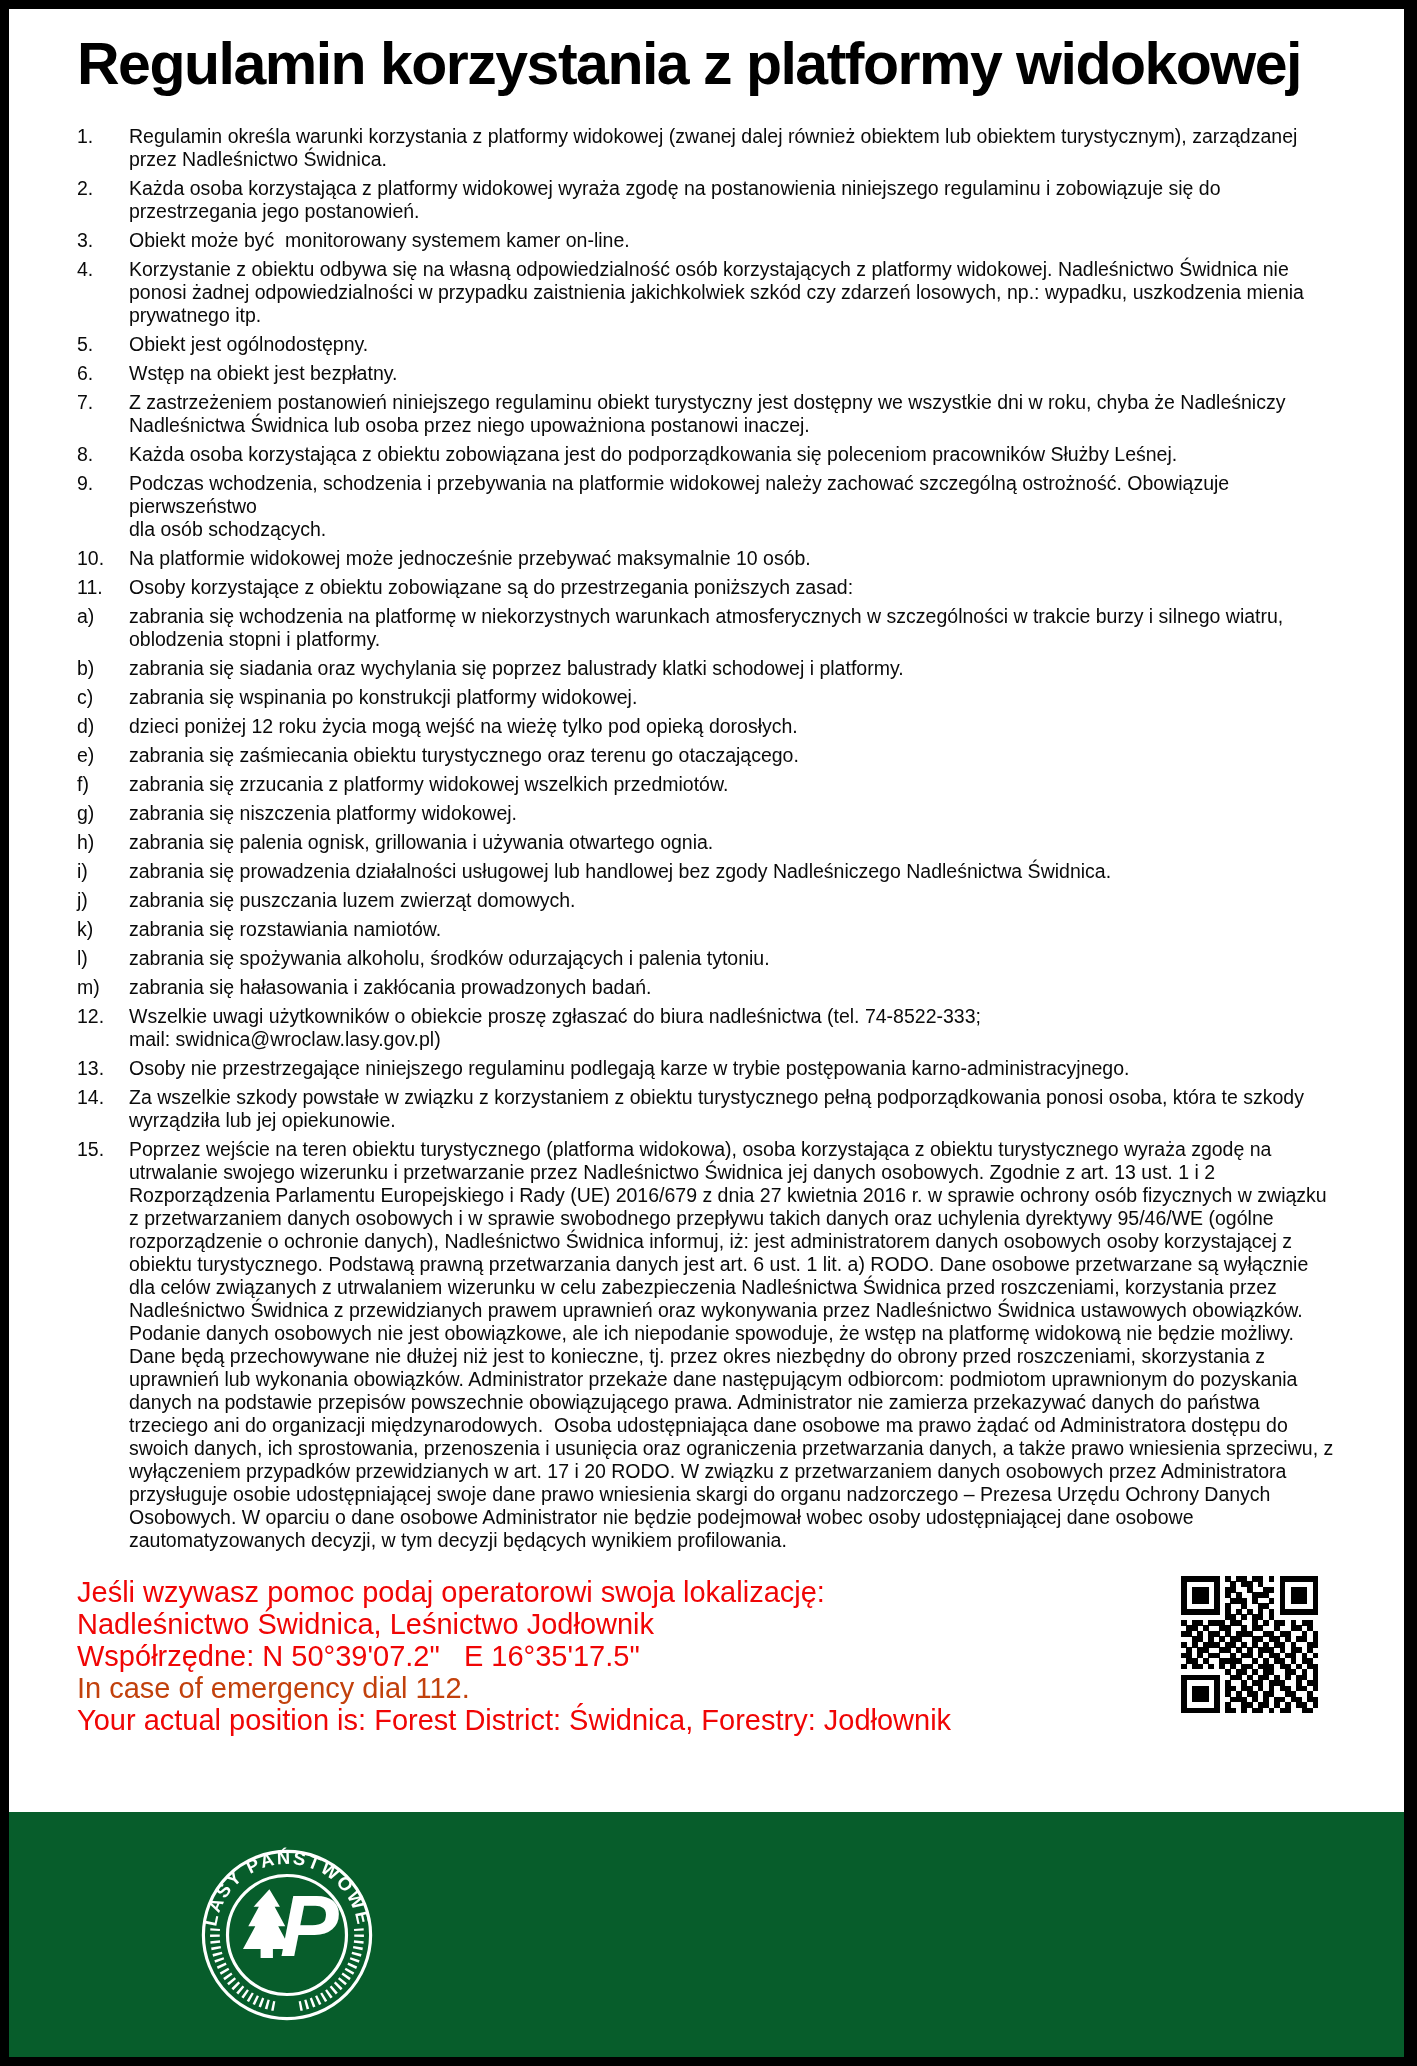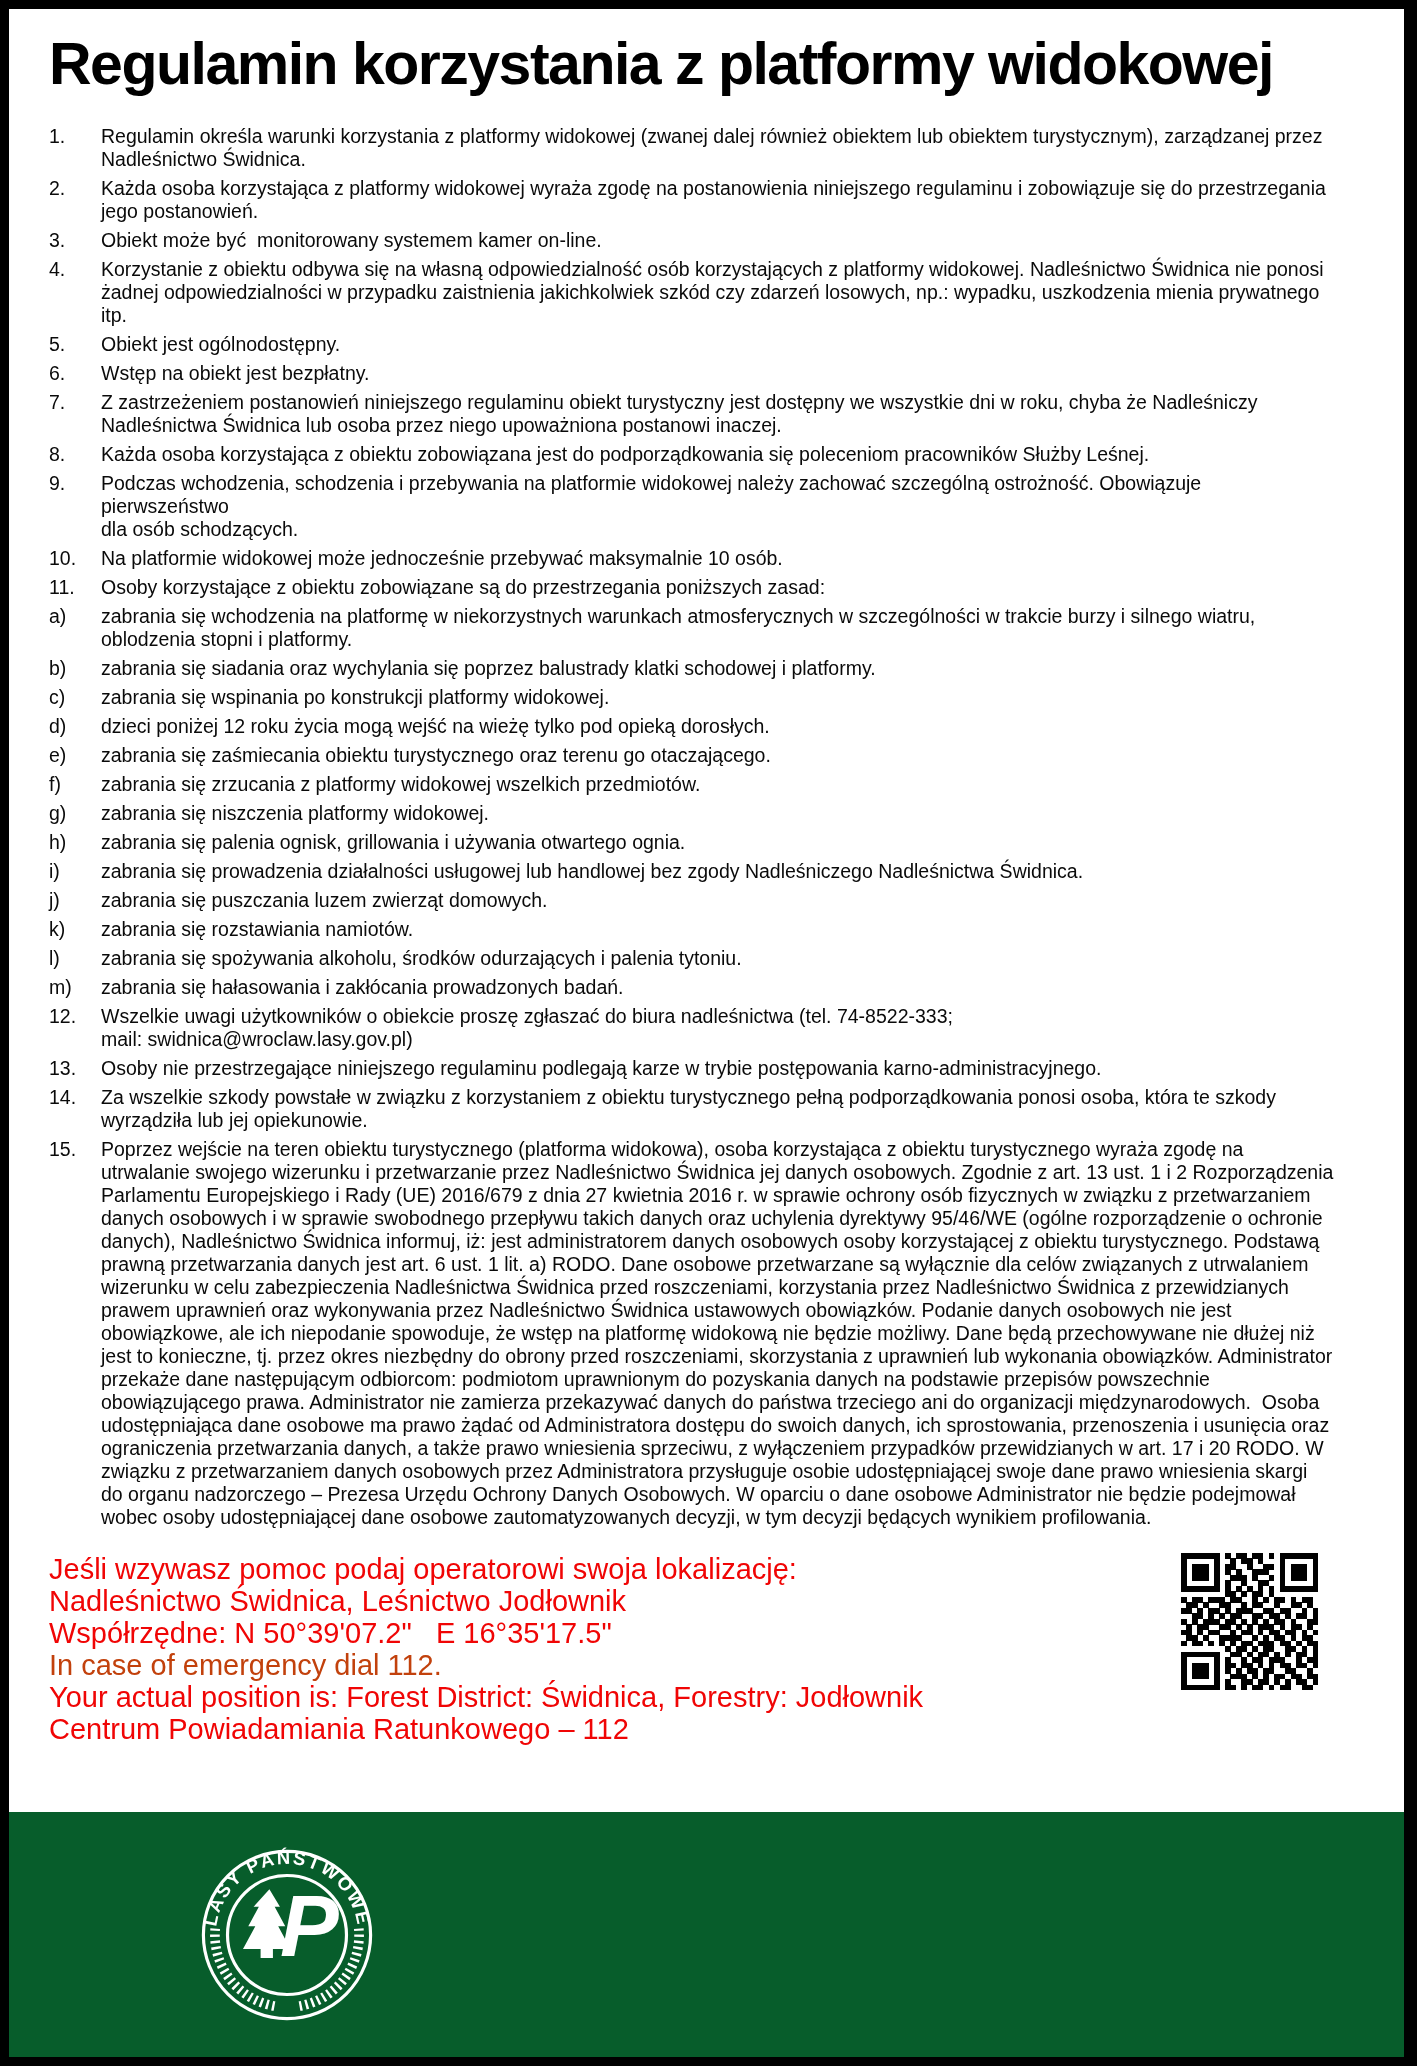--- a/index.html
+++ b/index.html
@@ -4,21 +4,21 @@
 <style>
   html,body{margin:0;padding:0;}
   body{
     width:1417px;height:2066px;background:#000;position:relative;
     font-family:"Liberation Sans",sans-serif;
   }
   .page{
     position:absolute;left:9px;top:9px;width:1395px;height:2048px;
     background:#fff;overflow:hidden;
   }
-  .content{padding:22px 70px 0 40px;}
+  .content{padding:22px 70px 0 40px;margin-left:28px;}
   .title{
     font-size:59px;font-weight:bold;letter-spacing:-1.5px;color:#000;
     margin:0 0 26px 0;line-height:1.15;white-space:nowrap;
   }
   .rules{color:#0a0a0a;}
   .item{display:flex;margin-bottom:6px;font-size:19.5px;line-height:23px;}
   .item .num{flex:0 0 52px;width:52px;}
   .item .txt{flex:1;white-space:pre-wrap;}
   .emergency{position:relative;margin-top:24px;padding-right:330px;}
   .em-line{
@@ -163,21 +163,20 @@
         </div>
       </div>
 
     <div class="emergency">
       <div>
           <div class="em-line" style="color: rgb(240, 5, 5);">Jeśli wzywasz pomoc podaj operatorowi swoja lokalizację:</div>
           <div class="em-line" style="color: rgb(240, 5, 5);">Nadleśnictwo Świdnica, Leśnictwo Jodłownik</div>
           <div class="em-line" style="color: rgb(240, 5, 5);">Współrzędne: N 50°39'07.2"   E 16°35'17.5"</div>
           <div class="em-line" style="color: #c2410c;">In case of emergency dial 112.</div>
           <div class="em-line" style="color: rgb(240, 5, 5);">Your actual position is: Forest District: Świdnica, Forestry: Jodłownik</div>
-          <div class="em-line" style="color: rgb(240, 5, 5);">Centrum Powiadamiania Ratunkowego – 112</div>
         </div>
       <div class="qr">
         <svg viewBox="0 0 25 25" shape-rendering="crispEdges">
             <rect x="0" y="0" width="1.05" height="1.05" fill="#000"></rect>
             <rect x="1" y="0" width="1.05" height="1.05" fill="#000"></rect>
             <rect x="2" y="0" width="1.05" height="1.05" fill="#000"></rect>
             <rect x="3" y="0" width="1.05" height="1.05" fill="#000"></rect>
             <rect x="4" y="0" width="1.05" height="1.05" fill="#000"></rect>
             <rect x="5" y="0" width="1.05" height="1.05" fill="#000"></rect>
             <rect x="6" y="0" width="1.05" height="1.05" fill="#000"></rect>

